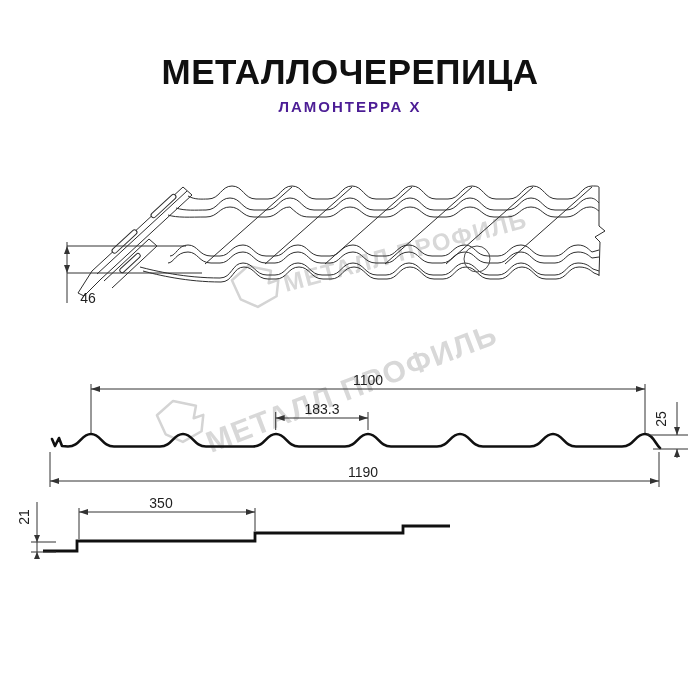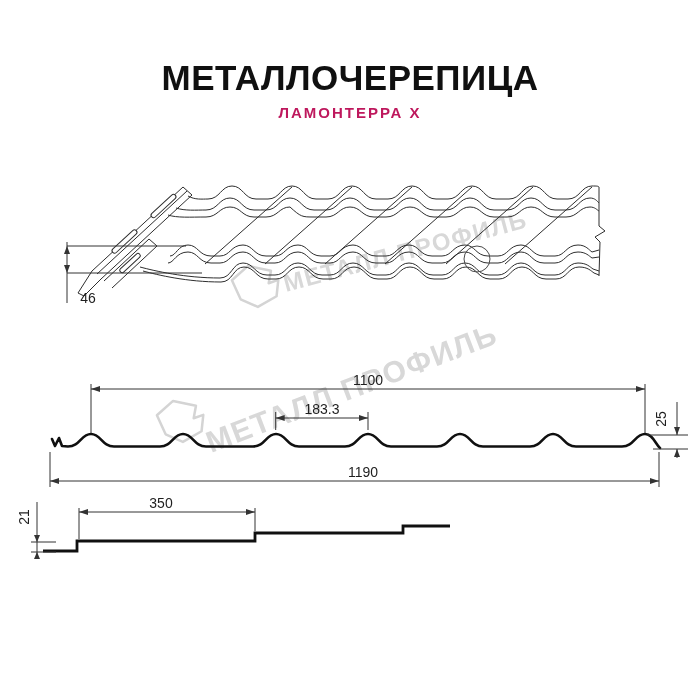--- a/index.html
+++ b/index.html
@@ -1,25 +1,25 @@
 <!DOCTYPE html>
 <html><head>
 <meta charset="utf-8">
 <style>
   html,body{margin:0;padding:0;}
   body{
     width:700px;height:700px;background:#ffffff;position:relative;overflow:hidden;
     font-family:"Liberation Sans", sans-serif;
   }
-  .page-header{position:absolute;top:6px;left:0;width:700px;text-align:center;z-index:3;}
+  .page-header{position:absolute;top:0;left:0;width:700px;text-align:center;z-index:3;}
   .page-title{
     margin-top:52px;font-size:35px;font-weight:800;letter-spacing:.5px;color:#101010;
   }
   .page-subtitle{
-    margin-top:6px;font-size:15px;font-weight:600;letter-spacing:2px;color:#be185d;
+    margin-top:6px;font-size:15px;font-weight:600;letter-spacing:2px;color:#4c1d95;
   }
   svg{position:absolute;top:0;left:0;z-index:2;}
   .thin{stroke:#2e2e2e;stroke-width:1;fill:none;}
   .thick{stroke:#101010;stroke-width:2.6;fill:none;stroke-linejoin:round;stroke-linecap:round;}
   .thick2{stroke:#101010;stroke-width:2.8;fill:none;stroke-linejoin:miter;}
   .dim{stroke:#333;stroke-width:1;fill:none;}
   .arrow{fill:#333;stroke:none;}
   .dimtext{font-family:"Liberation Sans",sans-serif;font-size:14px;fill:#1e1e1e;}
   .wm-text{font-family:"Liberation Sans",sans-serif;font-weight:bold;}
   .slot{fill:#ffffff;stroke:#2e2e2e;stroke-width:1;}

